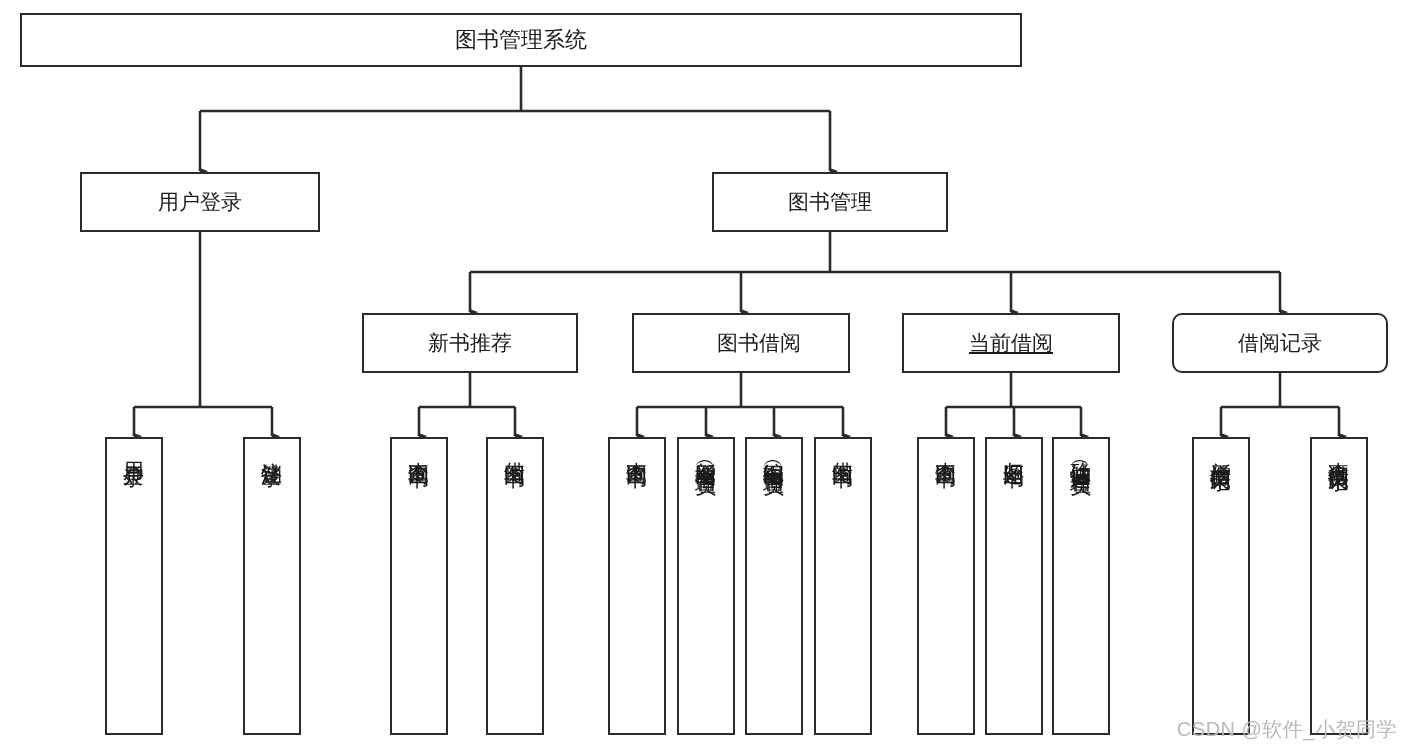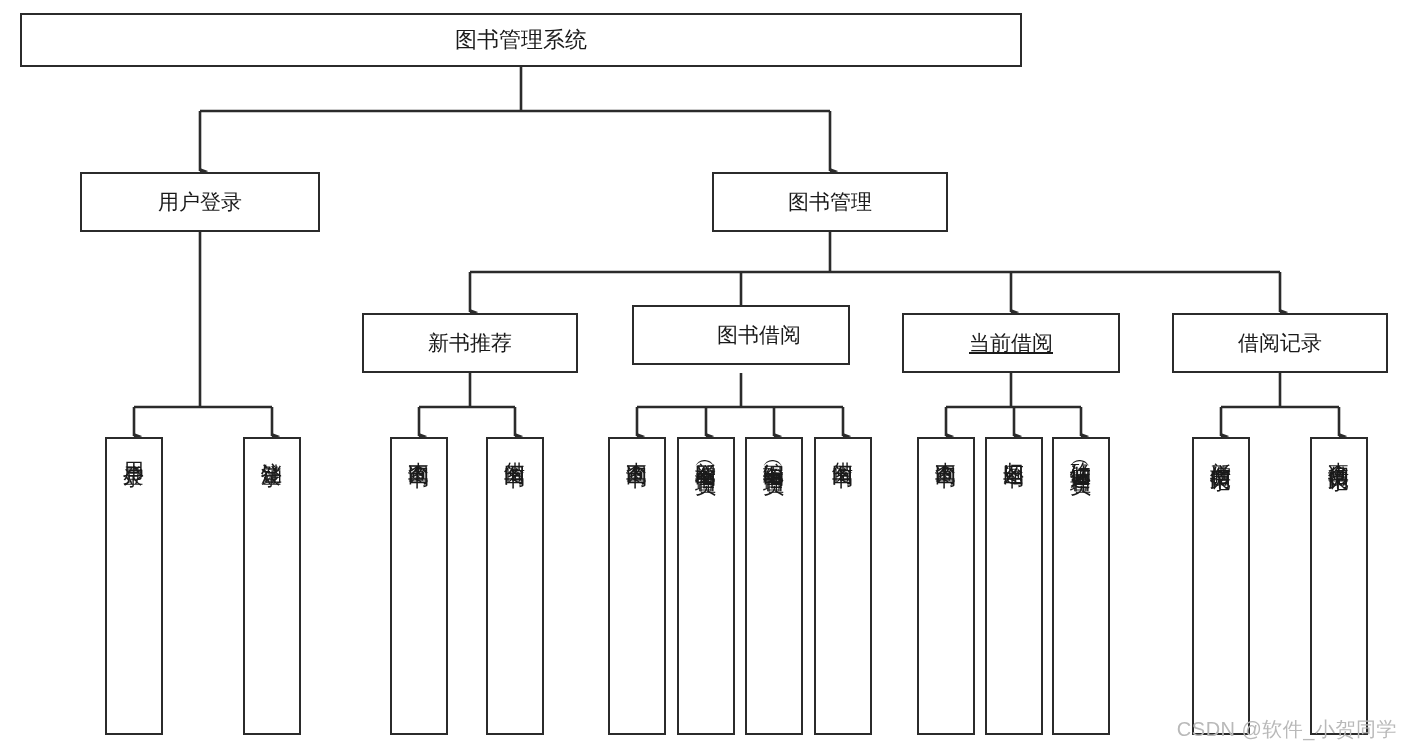--- a/index.html
+++ b/index.html
@@ -122,27 +122,27 @@
       </div>
       <div class="node horiz" style="left: 80px; top: 172px; width: 240px; height: 60px;">
         <span class="label">用户登录</span>
       </div>
       <div class="node horiz" style="left: 712px; top: 172px; width: 236px; height: 60px;">
         <span class="label">图书管理</span>
       </div>
       <div class="node horiz" style="left: 362px; top: 313px; width: 216px; height: 60px;">
         <span class="label">新书推荐</span>
       </div>
-      <div class="node horiz" style="left: 632px; top: 305px; width: 218px; height: 60px; padding-left: 36px;">
+      <div class="node horiz" style="left: 632px; top: 313px; width: 218px; height: 60px; padding-left: 36px;">
         <span class="label">图书借阅</span>
       </div>
       <div class="node horiz" style="left: 902px; top: 313px; width: 218px; height: 60px; text-decoration: underline;">
         <span class="label">当前借阅</span>
       </div>
-      <div class="node horiz" style="left: 1172px; top: 313px; width: 216px; height: 60px;">
+      <div class="node horiz" style="left: 1172px; top: 313px; width: 216px; height: 60px; border-radius: 10px;">
         <span class="label">借阅记录</span>
       </div>
       <div class="node vert" style="left: 105px; top: 437px; width: 58px; height: 298px;">
         <span class="label">用户登录</span>
       </div>
       <div class="node vert" style="left: 243px; top: 437px; width: 58px; height: 298px;">
         <span class="label">注销登录</span>
       </div>
       <div class="node vert" style="left: 390px; top: 437px; width: 58px; height: 298px;">
         <span class="label">查询图书</span>

